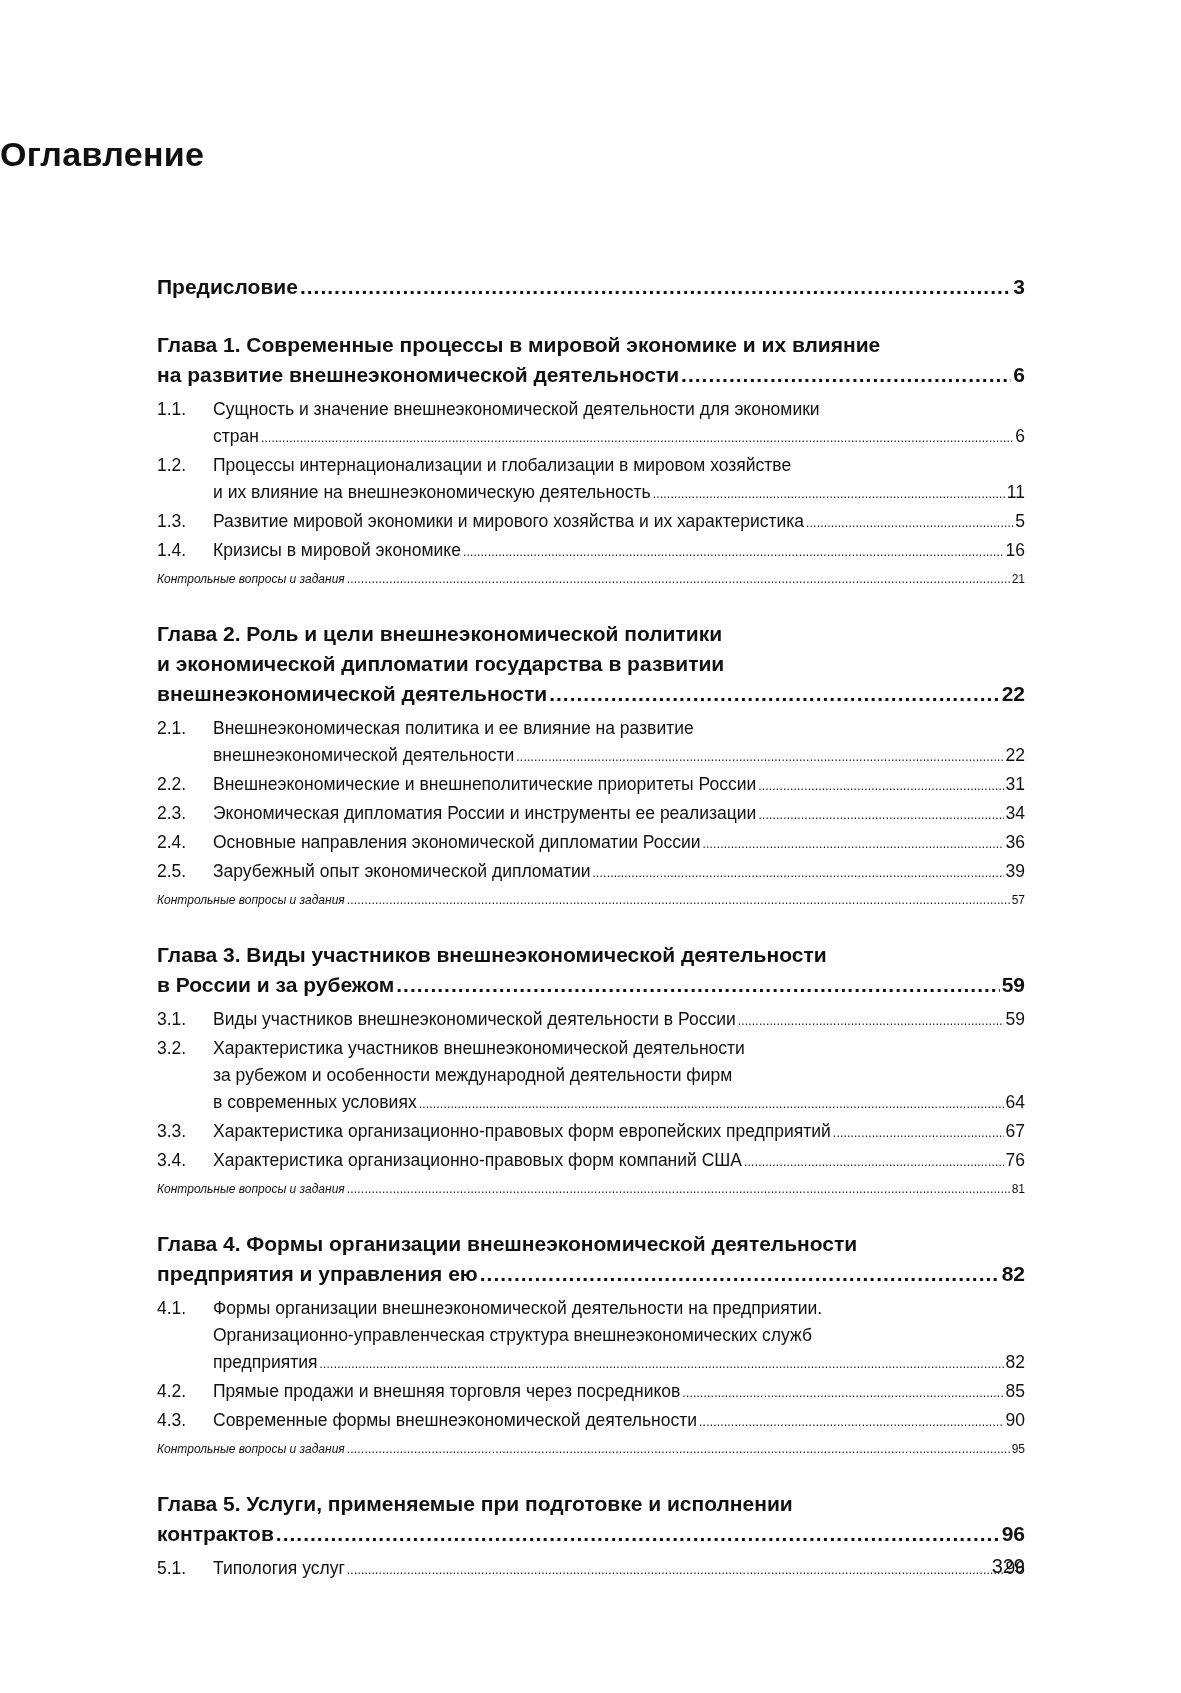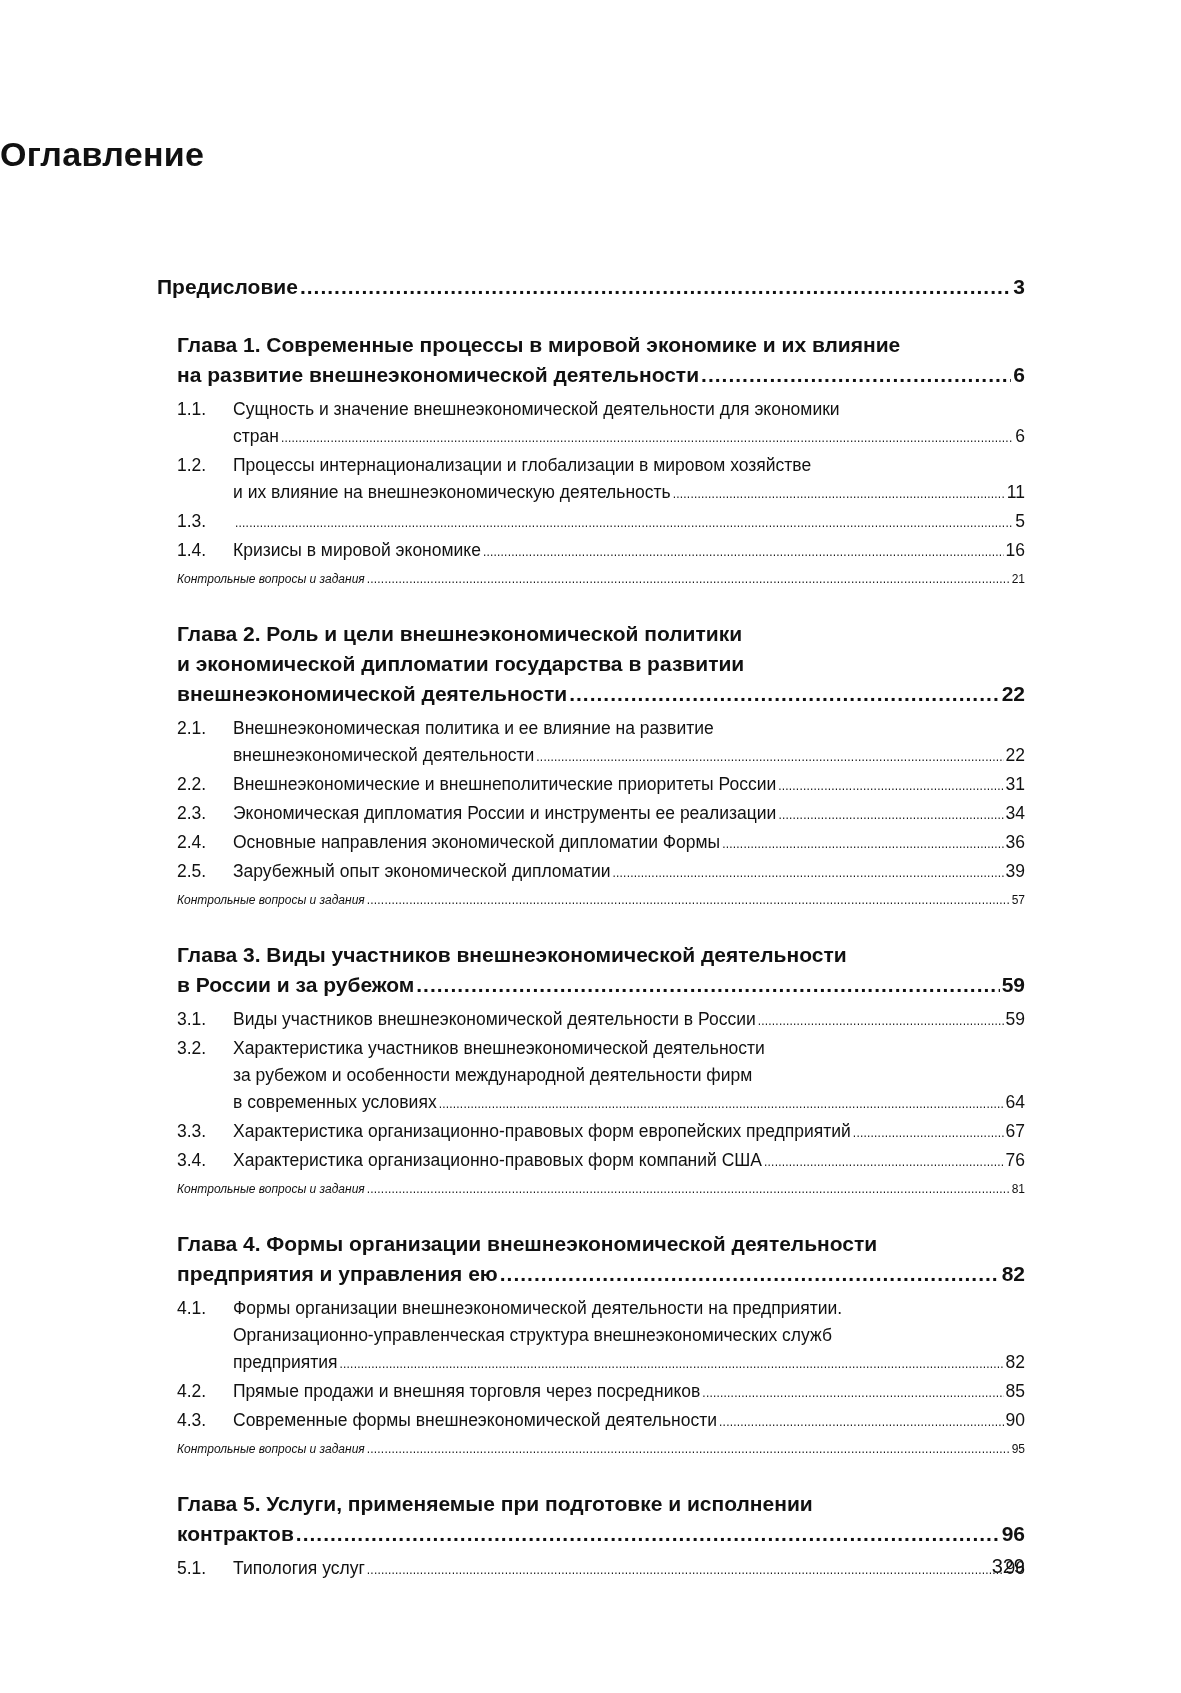--- a/index.html
+++ b/index.html
@@ -15,21 +15,21 @@
   .chap { font-weight: bold; font-size: 21px; line-height: 30px; margin-bottom: 6px; justify-content: flex-end; }
   .chap .dots::after { letter-spacing: 1px; }
   .preface { margin-bottom: 28px; }
   .sec { font-size: 17.5px; line-height: 27px; display: flex; }
   .sec .num { width: 56px; flex: none; }
   .sec .body { flex: 1; min-width: 0; }
   .sec .dots::after { font-size: 12px; letter-spacing: 0.2px; }
   .quiz { font-size: 12px; line-height: 27px; font-style: italic; }
   .quiz .page { font-style: normal; }
   .quiz .dots::after { font-size: 12px; font-style: normal; letter-spacing: 0.2px; }
-  .chapter-block { margin-bottom: 26px; margin-left: 20px; }
+  .chapter-block { margin-bottom: 26px; }
   .folio { position: absolute; top: 1555px; right: 156px; font-size: 20px; }
 </style>
 </head>
 <body>
 
 <div class="title">Оглавление</div>
 
 <div class="toc" id="toc">
   <div class="chap preface row">
     <span>Предисловие</span>
@@ -64,20 +64,21 @@
             <span>и их влияние на внешнеэкономическую деятельность</span>
             <span class="dots"></span>
             <span class="page">11</span>
           </div>
         </div>
       </div>
       <div class="sec">
         <span class="num">1.3.</span>
         <div class="body">
           <div class="row ">
+            <span>Развитие мировой экономики и мирового хозяйства и их характеристика</span>
             <span class="dots"></span>
             <span class="page">5</span>
           </div>
         </div>
       </div>
       <div class="sec">
         <span class="num">1.4.</span>
         <div class="body">
           <div class="row ">
             <span>Кризисы в мировой экономике</span>
@@ -130,21 +131,21 @@
             <span>Экономическая дипломатия России и инструменты ее реализации</span>
             <span class="dots"></span>
             <span class="page">34</span>
           </div>
         </div>
       </div>
       <div class="sec">
         <span class="num">2.4.</span>
         <div class="body">
           <div class="row ">
-            <span>Основные направления экономической дипломатии Формы</span>
+            <span>Основные направления экономической дипломатии России</span>
             <span class="dots"></span>
             <span class="page">36</span>
           </div>
         </div>
       </div>
       <div class="sec">
         <span class="num">2.5.</span>
         <div class="body">
           <div class="row ">
             <span>Зарубежный опыт экономической дипломатии</span>

